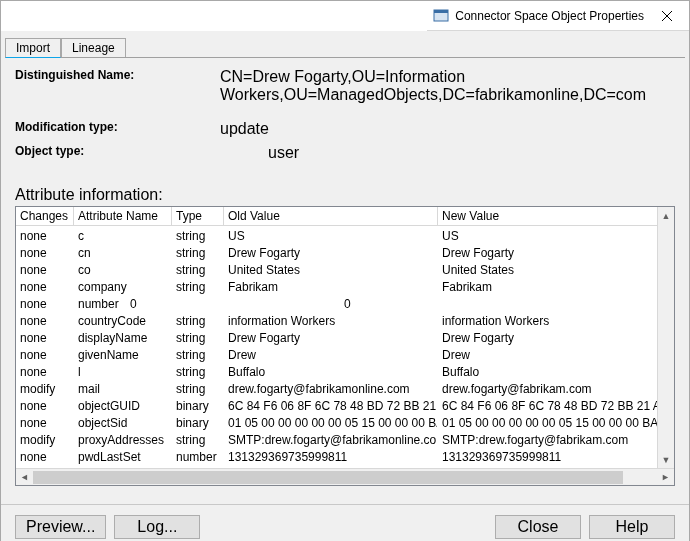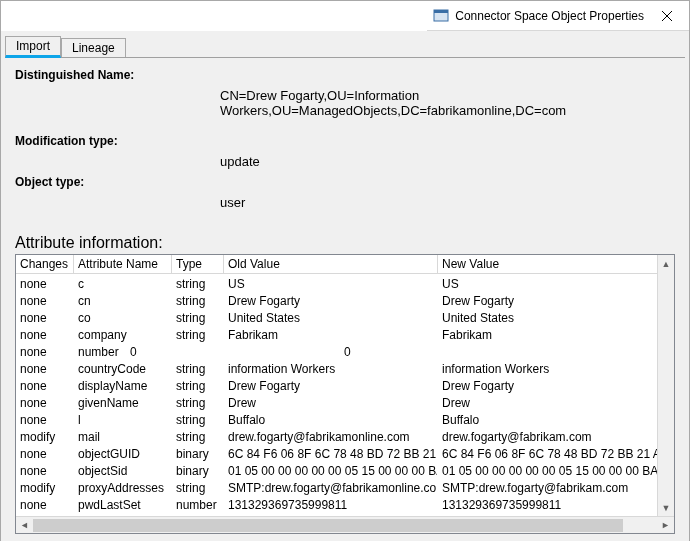--- a/index.html
+++ b/index.html
@@ -64,21 +64,21 @@
     border-bottom: none;
     background: #f0f0f0;
     padding: 2px 10px;
     font-size: 12px;
     position: relative;
     cursor: pointer;
     margin-right: 0px;
   }
   .tab.active {
     background: #f0f0f0;
-    border-bottom: 3px solid #0ea5e9;
+    border-bottom: 1px solid #0ea5e9;
     margin-bottom: -1px;
     z-index: 2;
     margin-top: 30px;
   }
   .tabline {
     border-top: 1px solid #a0a0a0;
     margin: 0 4px;
   }
   .form-area {
     padding: 10px 14px 4px 14px;
@@ -87,22 +87,21 @@
     display: flex;
     margin-bottom: 6px;
   }
   .row .lab {
     width: 205px;
     font-weight: bold;
     font-size: 12px;
   }
   .row .val {
     flex: 1;
-    font-size: 13px;
-    margin-top: 20px;
+    font-size: 16px;
   }
   .spacer-sm { height: 10px; }
   .attrib-label {
     padding: 0 14px 2px 14px;
     font-size: 16px;
   }
   .grid-wrap {
     margin: 0 14px;
     border: 1px solid #828790;
     background: #fff;
@@ -228,21 +227,21 @@
     <div class="form-area">
       <div class="row">
         <div class="lab">Distinguished Name:</div>
         <div class="val">CN=Drew Fogarty,OU=Information Workers,OU=ManagedObjects,DC=fabrikamonline,DC=com</div>
       </div>
       <div class="spacer-sm"></div>
       <div class="row">
         <div class="lab">Modification type:</div>
         <div class="val">update</div>
       </div>
-      <div class="row" style="margin-bottom:2px;">
+      <div class="row" style="margin-bottom:2px;gap:48px;">
         <div class="lab">Object type:</div>
         <div class="val">user</div>
       </div>
     </div>
 
     <div style="height:18px;"></div>
     <div class="attrib-label">Attribute information:</div>
 
     <div class="grid-wrap">
       <div class="grid-main">

